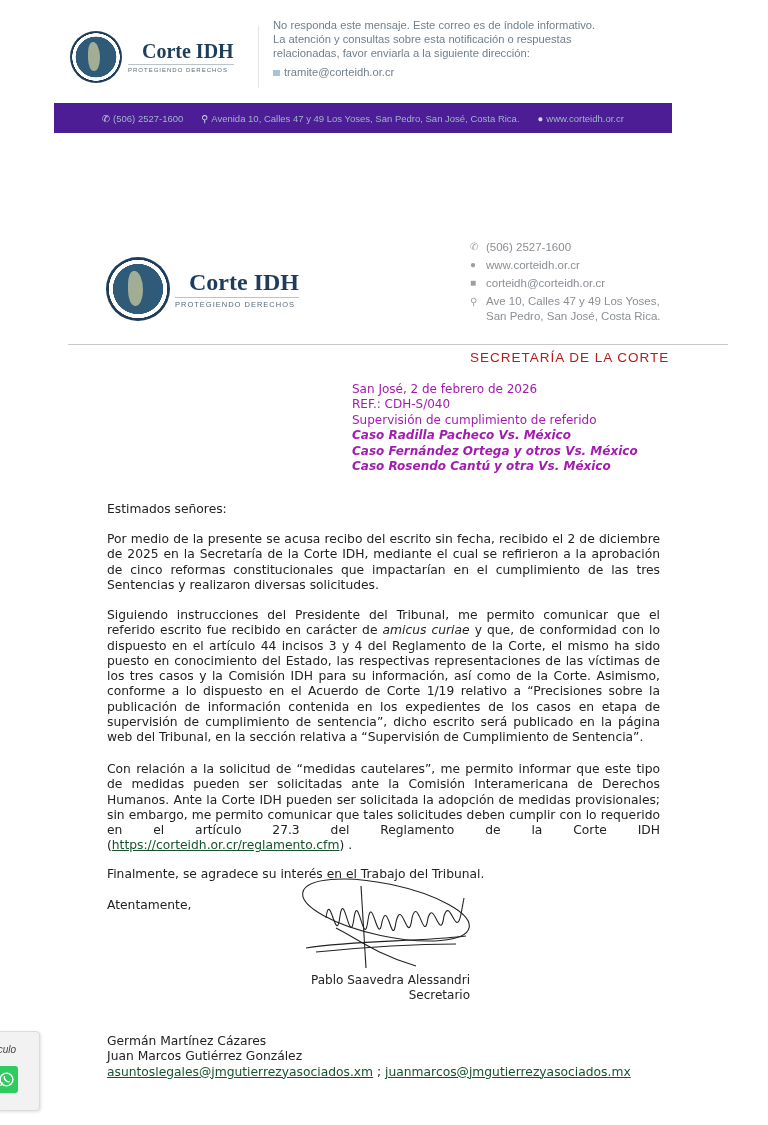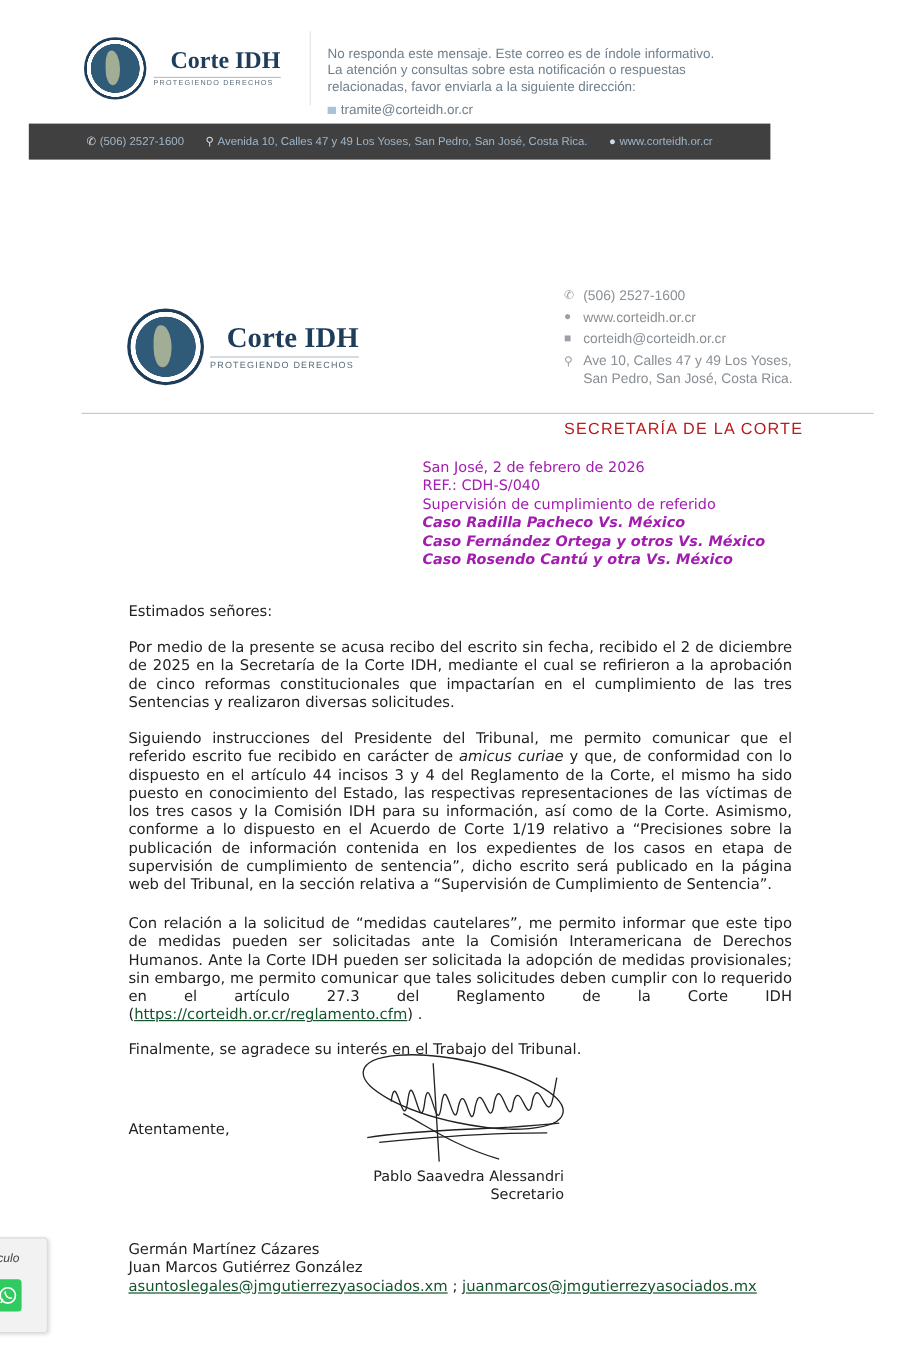--- a/index.html
+++ b/index.html
@@ -23,30 +23,30 @@
     width: 24%; height: 54%;
     background: #c9c9a0; opacity: .75;
     border-radius: 40% 60% 50% 50%;
   }
   .logo-text { margin-left: 6px; }
   .logo-title { font-family: Liberation Serif, serif; font-weight: bold; color: #1d3d5a; line-height: 1; margin-left: 14px; }
   .logo-rule { height: 1px; background: #b9c3cc; margin: 3px 0 2px; }
   .logo-sub { font-family: "Liberation Sans", sans-serif; color: #5b6b78; letter-spacing: 1px; }
 
   .email-notice {
-    left: 273px; top: 38px; width: 380px;
+    left: 273px; top: 18px; width: 380px;
     font-family: "Liberation Sans", sans-serif; font-size: 11.2px; line-height: 14px; color: #6f7f8c;
   }
   .email-divider { left: 258px; top: 26px; width: 1px; height: 62px; background: #e2e6e9; }
   .email-contact { margin-top: 5px; color: #6f7f8c; }
   .email-contact .ico { display: inline-block; width: 7px; height: 6px; background: #a9c2d6; margin-right: 4px; vertical-align: middle; }
 
   .band {
-    left: 24px; top: 103px; width: 618px; height: 30px;
-    background: #404040;
+    left: 54px; top: 103px; width: 618px; height: 30px;
+    background: #4c1d95;
     display: flex; align-items: center; justify-content: center; gap: 18px;
     font-family: "Liberation Sans", sans-serif; font-size: 9.5px; color: #9fb6c9;
   }
   .band span .bico { color: #cfdbe6; margin-right: 3px; }
 
   
   .contacts {
     left: 470px; top: 238px;
     font-family: "Liberation Sans", sans-serif; font-size: 11.5px; line-height: 18px; color: #8a8f94;
   }
@@ -166,21 +166,21 @@
   <p><span>Siguiendo instrucciones del Presidente del Tribunal, me permito comunicar que el referido escrito fue recibido en carácter de </span><i>amicus curiae</i><span> y que, de conformidad con lo dispuesto en el artículo 44 incisos 3 y 4 del Reglamento de la Corte, el mismo ha sido puesto en conocimiento del Estado, las respectivas representaciones de las víctimas de los tres casos y la Comisión IDH para su información, así como de la Corte. Asimismo, conforme a lo dispuesto en el Acuerdo de Corte 1/19 relativo a “Precisiones sobre la publicación de información contenida en los expedientes de los casos en etapa de supervisión de cumplimiento de sentencia”, dicho escrito será publicado en la página web del Tribunal, en la sección relativa a “Supervisión de Cumplimiento de Sentencia”.</span></p>
 </div>
 
 <div class="abs body-text" style="top:762px;">
   <p class="lastline-justify">Con relación a la solicitud de “medidas cautelares”, me permito informar que este tipo de medidas pueden ser solicitadas ante la Comisión Interamericana de Derechos Humanos. Ante la Corte IDH pueden ser solicitada la adopción de medidas provisionales; sin embargo, me permito comunicar que tales solicitudes deben cumplir con lo requerido en el artículo 27.3 del Reglamento de la Corte IDH</p>
   <p><span>(</span><span class="link">https://corteidh.or.cr/reglamento.cfm</span><span>)  .</span></p>
 </div>
 
 <div class="abs body-text" style="top:867px;">Finalmente, se agradece su interés en el Trabajo del Tribunal.</div>
 
-<div class="abs body-text" style="top:934px;">Atentamente,</div>
+<div class="abs body-text" style="top:898px;">Atentamente,</div>
 
 <svg class="abs" style="left:296px; top:878px;" width="190" height="92" viewBox="0 0 190 92">
   <g fill="none" stroke="#222" stroke-width="1.1">
     <ellipse cx="90" cy="32" rx="85" ry="26" transform="rotate(12 90 32)"></ellipse>
     <path d="M65 8 L70 90"></path>
     <path d="M30 40 C34 10 40 70 44 38 C48 10 54 72 58 40 C62 12 68 74 72 42 C76 14 82 70 86 44 C92 20 96 72 100 44 C106 18 112 70 116 40 C122 16 128 68 132 40 C138 20 144 66 148 38 C154 18 160 62 165 36 L168 20"></path>
     <path d="M10 70 C60 62 120 64 170 58"></path>
     <path d="M20 74 C60 70 110 66 160 66"></path>
     <path d="M40 50 C60 60 80 76 120 88"></path>
   </g>

